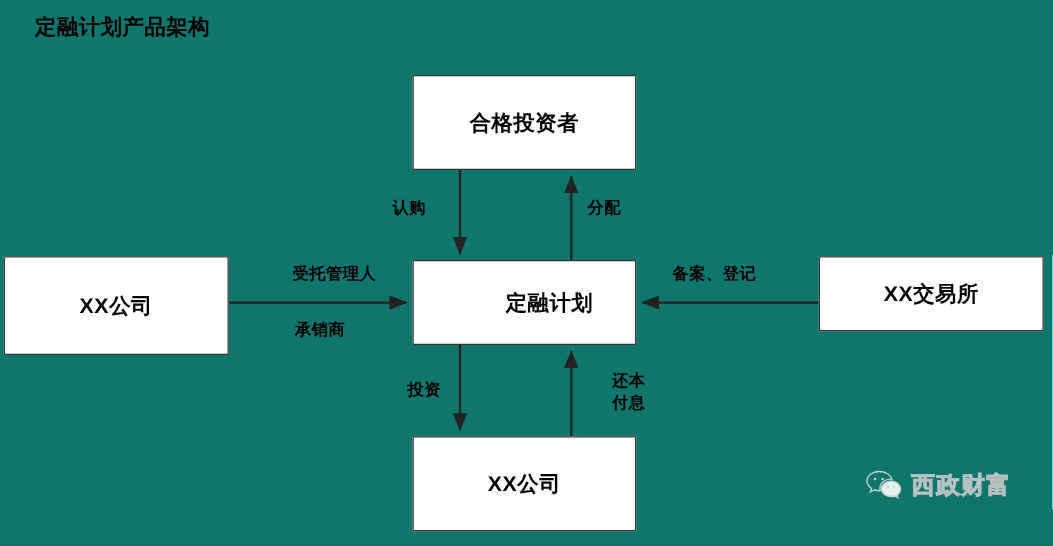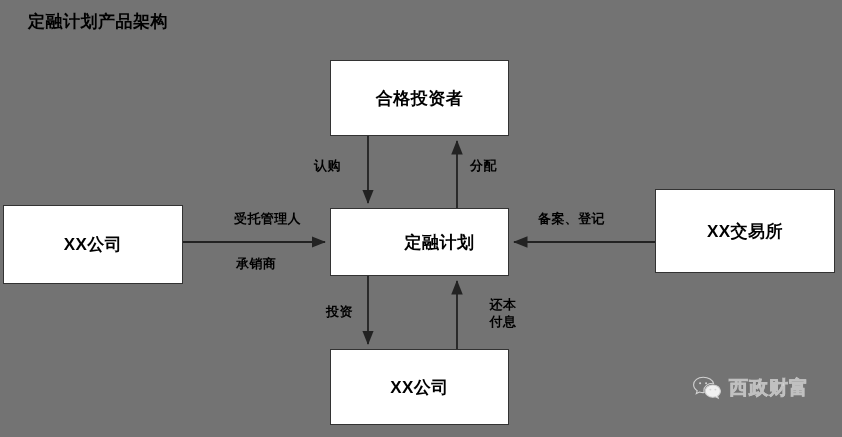--- a/index.html
+++ b/index.html
@@ -9,21 +9,21 @@
   }
   body {
     font-family: "Liberation Sans", "DejaVu Sans", sans-serif;
     color: #000000;
     -webkit-font-smoothing: antialiased;
   }
   #canvas {
     position: relative;
     width: 842px;
     height: 437px;
-    background: #737373;
+    background: #0f766e;
     overflow: hidden;
   }
   .page-title {
     position: absolute;
     left: 28px;
     top: 11px;
     font-size: 17px;
     font-weight: bold;
     letter-spacing: 0.5px;
     line-height: 22px;
@@ -44,21 +44,21 @@
   .node-label {
     font-size: 17px;
     font-weight: bold;
     letter-spacing: 0.5px;
     white-space: nowrap;
     color: #000000;
   }
   #node-investors { left: 330px; top: 60px;  width: 179px; height: 76px; }
   #node-plan      { left: 330px; top: 208px; width: 179px; height: 68px; padding-left: 40px; }
   #node-left      { left: 3px;   top: 205px; width: 180px; height: 79px; }
-  #node-right     { left: 655px; top: 189px; width: 180px; height: 84px; }
+  #node-right     { left: 655px; top: 205px; width: 180px; height: 60px; }
   #node-bottom    { left: 330px; top: 349px; width: 179px; height: 76px; }
 
   
   #wires {
     position: absolute;
     left: 0;
     top: 0;
     width: 842px;
     height: 437px;
     pointer-events: none;

